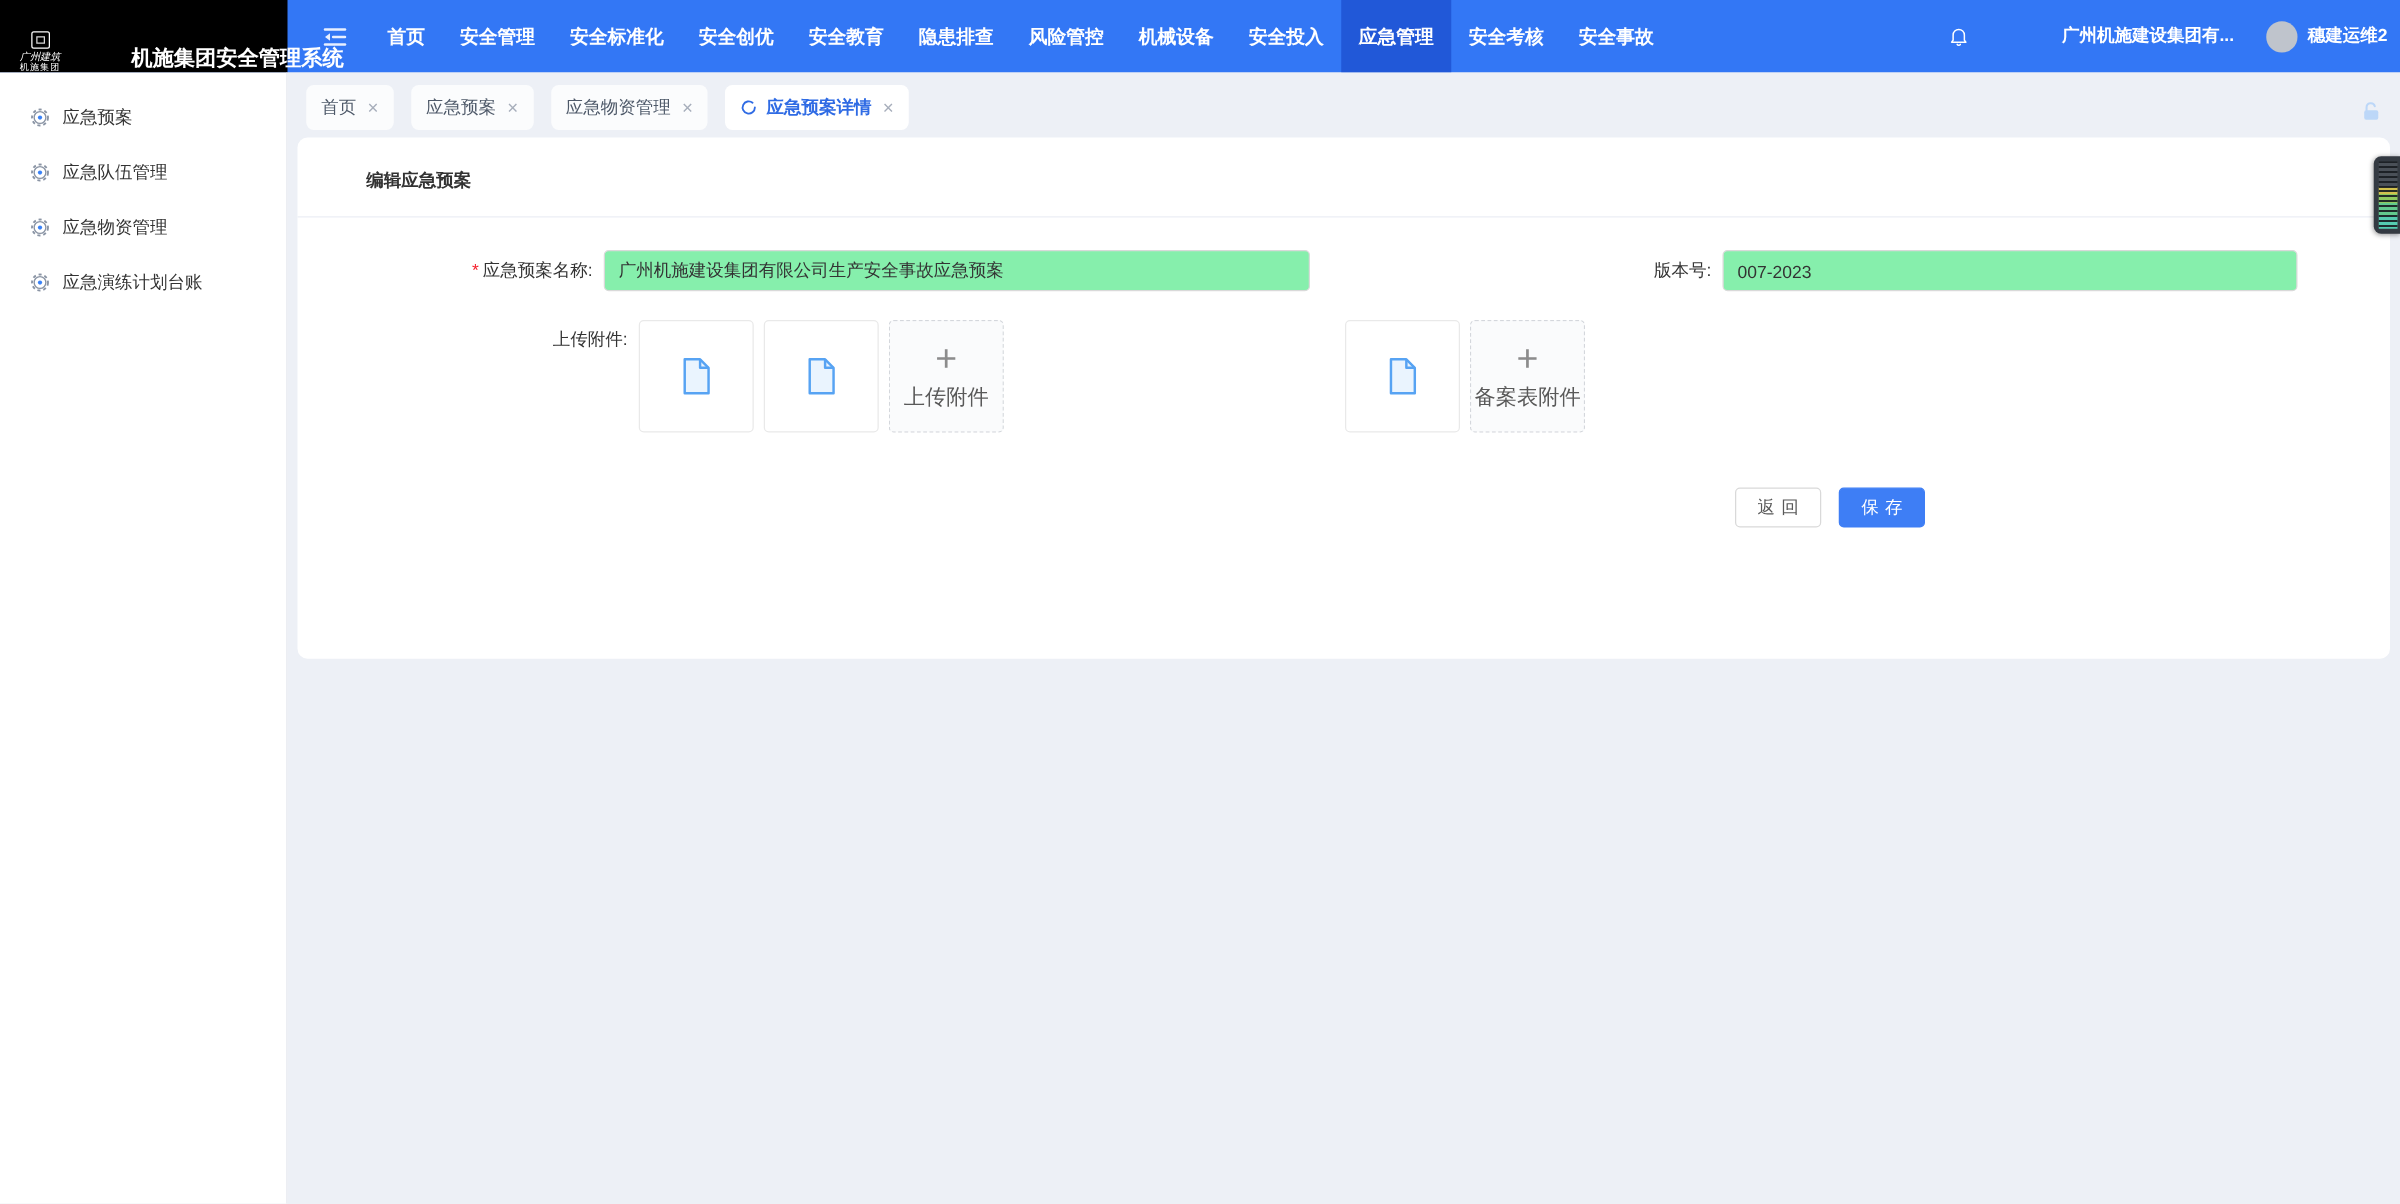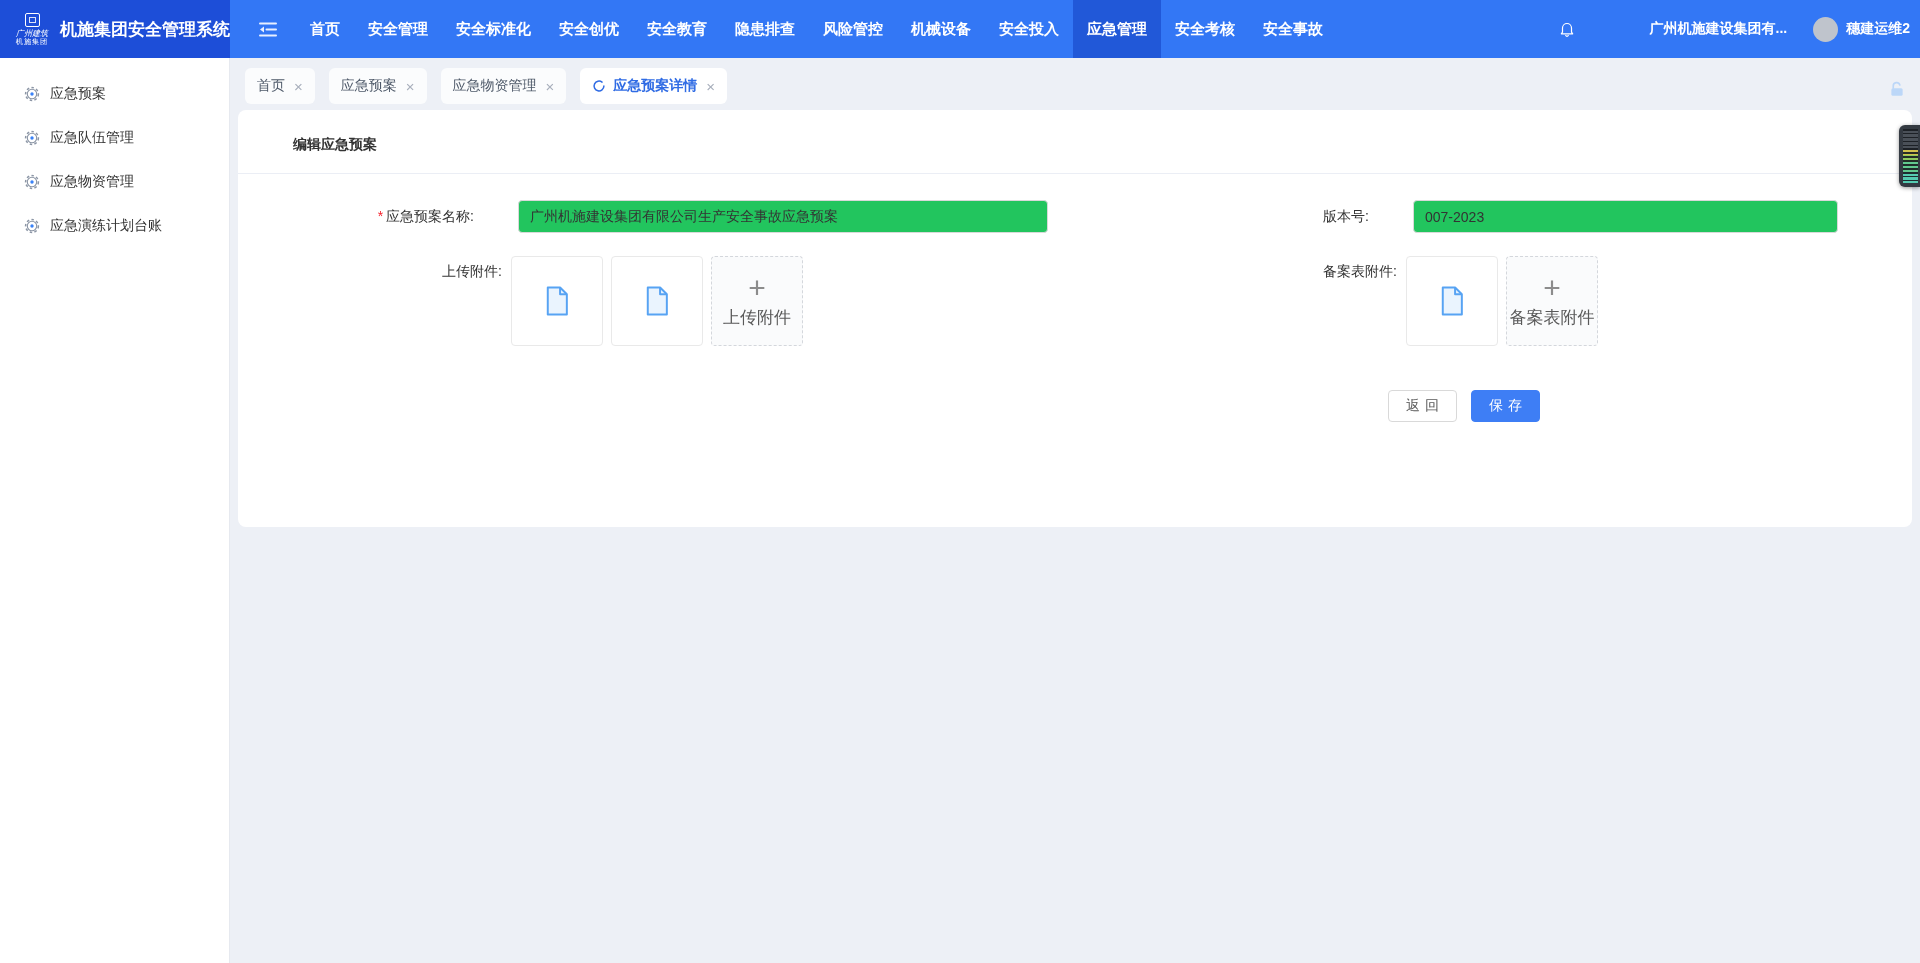--- a/index.html
+++ b/index.html
@@ -1,21 +1,21 @@
 <!DOCTYPE html>
 <html><head>
 <meta charset="utf-8">
 <style>
   * { margin:0; padding:0; box-sizing:border-box; }
   html,body { width:1920px; height:963px; overflow:hidden;
     font-family:"Liberation Sans","DejaVu Sans",sans-serif; background:#edf0f6; }
 
   
   .navbar { display:flex; align-items:stretch; height:58px; background:#3377f5; color:#fff; }
-  .logo-block { width:230px; flex:0 0 230px; background:#1d4ed8; display:flex; align-items:center; padding-left:14px; }
+  .logo-block { width:230px; flex:0 0 230px; background:#000000; display:flex; align-items:flex-end; padding-left:14px;gap:45px; }
   .logo-stack { display:flex; flex-direction:column; align-items:center; margin-right:10px; line-height:1; }
   .logo-emblem { width:15px; height:14px; border:1px solid #fff; border-radius:2px; margin-bottom:2px; position:relative; }
   .logo-emblem::after { content:""; position:absolute; left:3px; top:3px; right:3px; bottom:3px; border:1px solid rgba(255,255,255,.85); }
   .logo-line1 { font-size:9px; font-style:italic; white-space:nowrap; transform:scale(.9); }
   .logo-line2 { font-size:8px; white-space:nowrap; letter-spacing:1px; transform:scale(.9); }
   .app-title { font-size:17px; font-weight:bold; white-space:nowrap; }
   .nav-menu { display:flex; align-items:center; }
   .menu-fold { display:flex; align-items:center; padding:0 18px 0 28px; cursor:pointer; }
   .nav-item { padding:0 14px; height:58px; display:flex; align-items:center; font-size:15px; font-weight:600; cursor:pointer; white-space:nowrap; }
   .nav-item.active { background:#2158d8; }
@@ -50,21 +50,21 @@
   .form { padding-top:26px; }
   .form-row { display:flex; align-items:center; margin-bottom:23px; }
   .form-row.top { align-items:flex-end; margin-bottom:0;padding-left:28px; }
   .fgroup { display:flex; align-items:center; }
   .fgroup.left { width:810px; }
   .fgroup.right { width:790px; margin-left:0; }
   .fgroup.top { align-items:flex-start; }
   .flabel { flex:0 0 245px; text-align:right; font-size:14px; color:#333; padding-right:9px; white-space:nowrap; }
   .fgroup.right .flabel { flex:0 0 330px; }
   .req { color:#f5222d; margin-right:3px; font-size:14px; }
-  .finput { flex:1; height:33px; border:1px solid #d9d9d9; border-radius:4px; padding:0 11px; font-size:14px; color:#333; outline:none; background:#22c55e; font-family:inherit;margin-left:35px; }
+  .finput { flex:1; height:33px; border:1px solid #d9d9d9; border-radius:4px; padding:0 11px; font-size:14px; color:#333; outline:none; background:#86efac; font-family:inherit; }
   .date-wrap { flex:1; position:relative; display:flex; }
   .date-wrap .finput { width:100%; padding-right:32px; }
   .cal-icon { position:absolute; right:10px; top:9px; pointer-events:none; display:flex; }
 
   .fgroup.top .flabel { padding-top:7px; }
   .file-card { width:92px; height:90px; border:1px solid #e9e9e9; border-radius:4px; background:#fff; display:flex; align-items:center; justify-content:center; margin-right:8px; cursor:pointer; }
   .upload-box { width:92px; height:90px; border:1px dashed #d4d7dc; border-radius:4px; background:#fafbfc; display:flex; flex-direction:column; align-items:center; justify-content:center; cursor:pointer; }
   .plus { font-size:30px; line-height:28px; color:#8c8c8c; font-weight:300; }
   .upload-label { font-size:17px; color:#595959; margin-top:4px; }
 
@@ -242,21 +242,20 @@
                   <path d="M14.5 2 v5.5 h5.5" fill="none" stroke="#57a3f3" stroke-width="1.6" stroke-linejoin="round"></path>
                 </svg>
               </div>
               <div class="upload-box">
                 <span class="plus">+</span>
                 <span class="upload-label">上传附件</span>
               </div>
             </div>
           </div>
           <div class="fgroup right top">
-            <div class="flabel">备案表附件:</div>
             <div style="display:flex;">
               <div class="file-card">
                 <svg width="30" height="32" viewBox="0 0 24 26">
                   <path d="M4.5 2 h10 l5.5 5.5 v16.5 h-15.5 z" fill="#eaf4fe" stroke="#57a3f3" stroke-width="1.6" stroke-linejoin="round"></path>
                   <path d="M14.5 2 v5.5 h5.5" fill="none" stroke="#57a3f3" stroke-width="1.6" stroke-linejoin="round"></path>
                 </svg>
               </div>
               <div class="upload-box">
                 <span class="plus">+</span>
                 <span class="upload-label">备案表附件</span>

